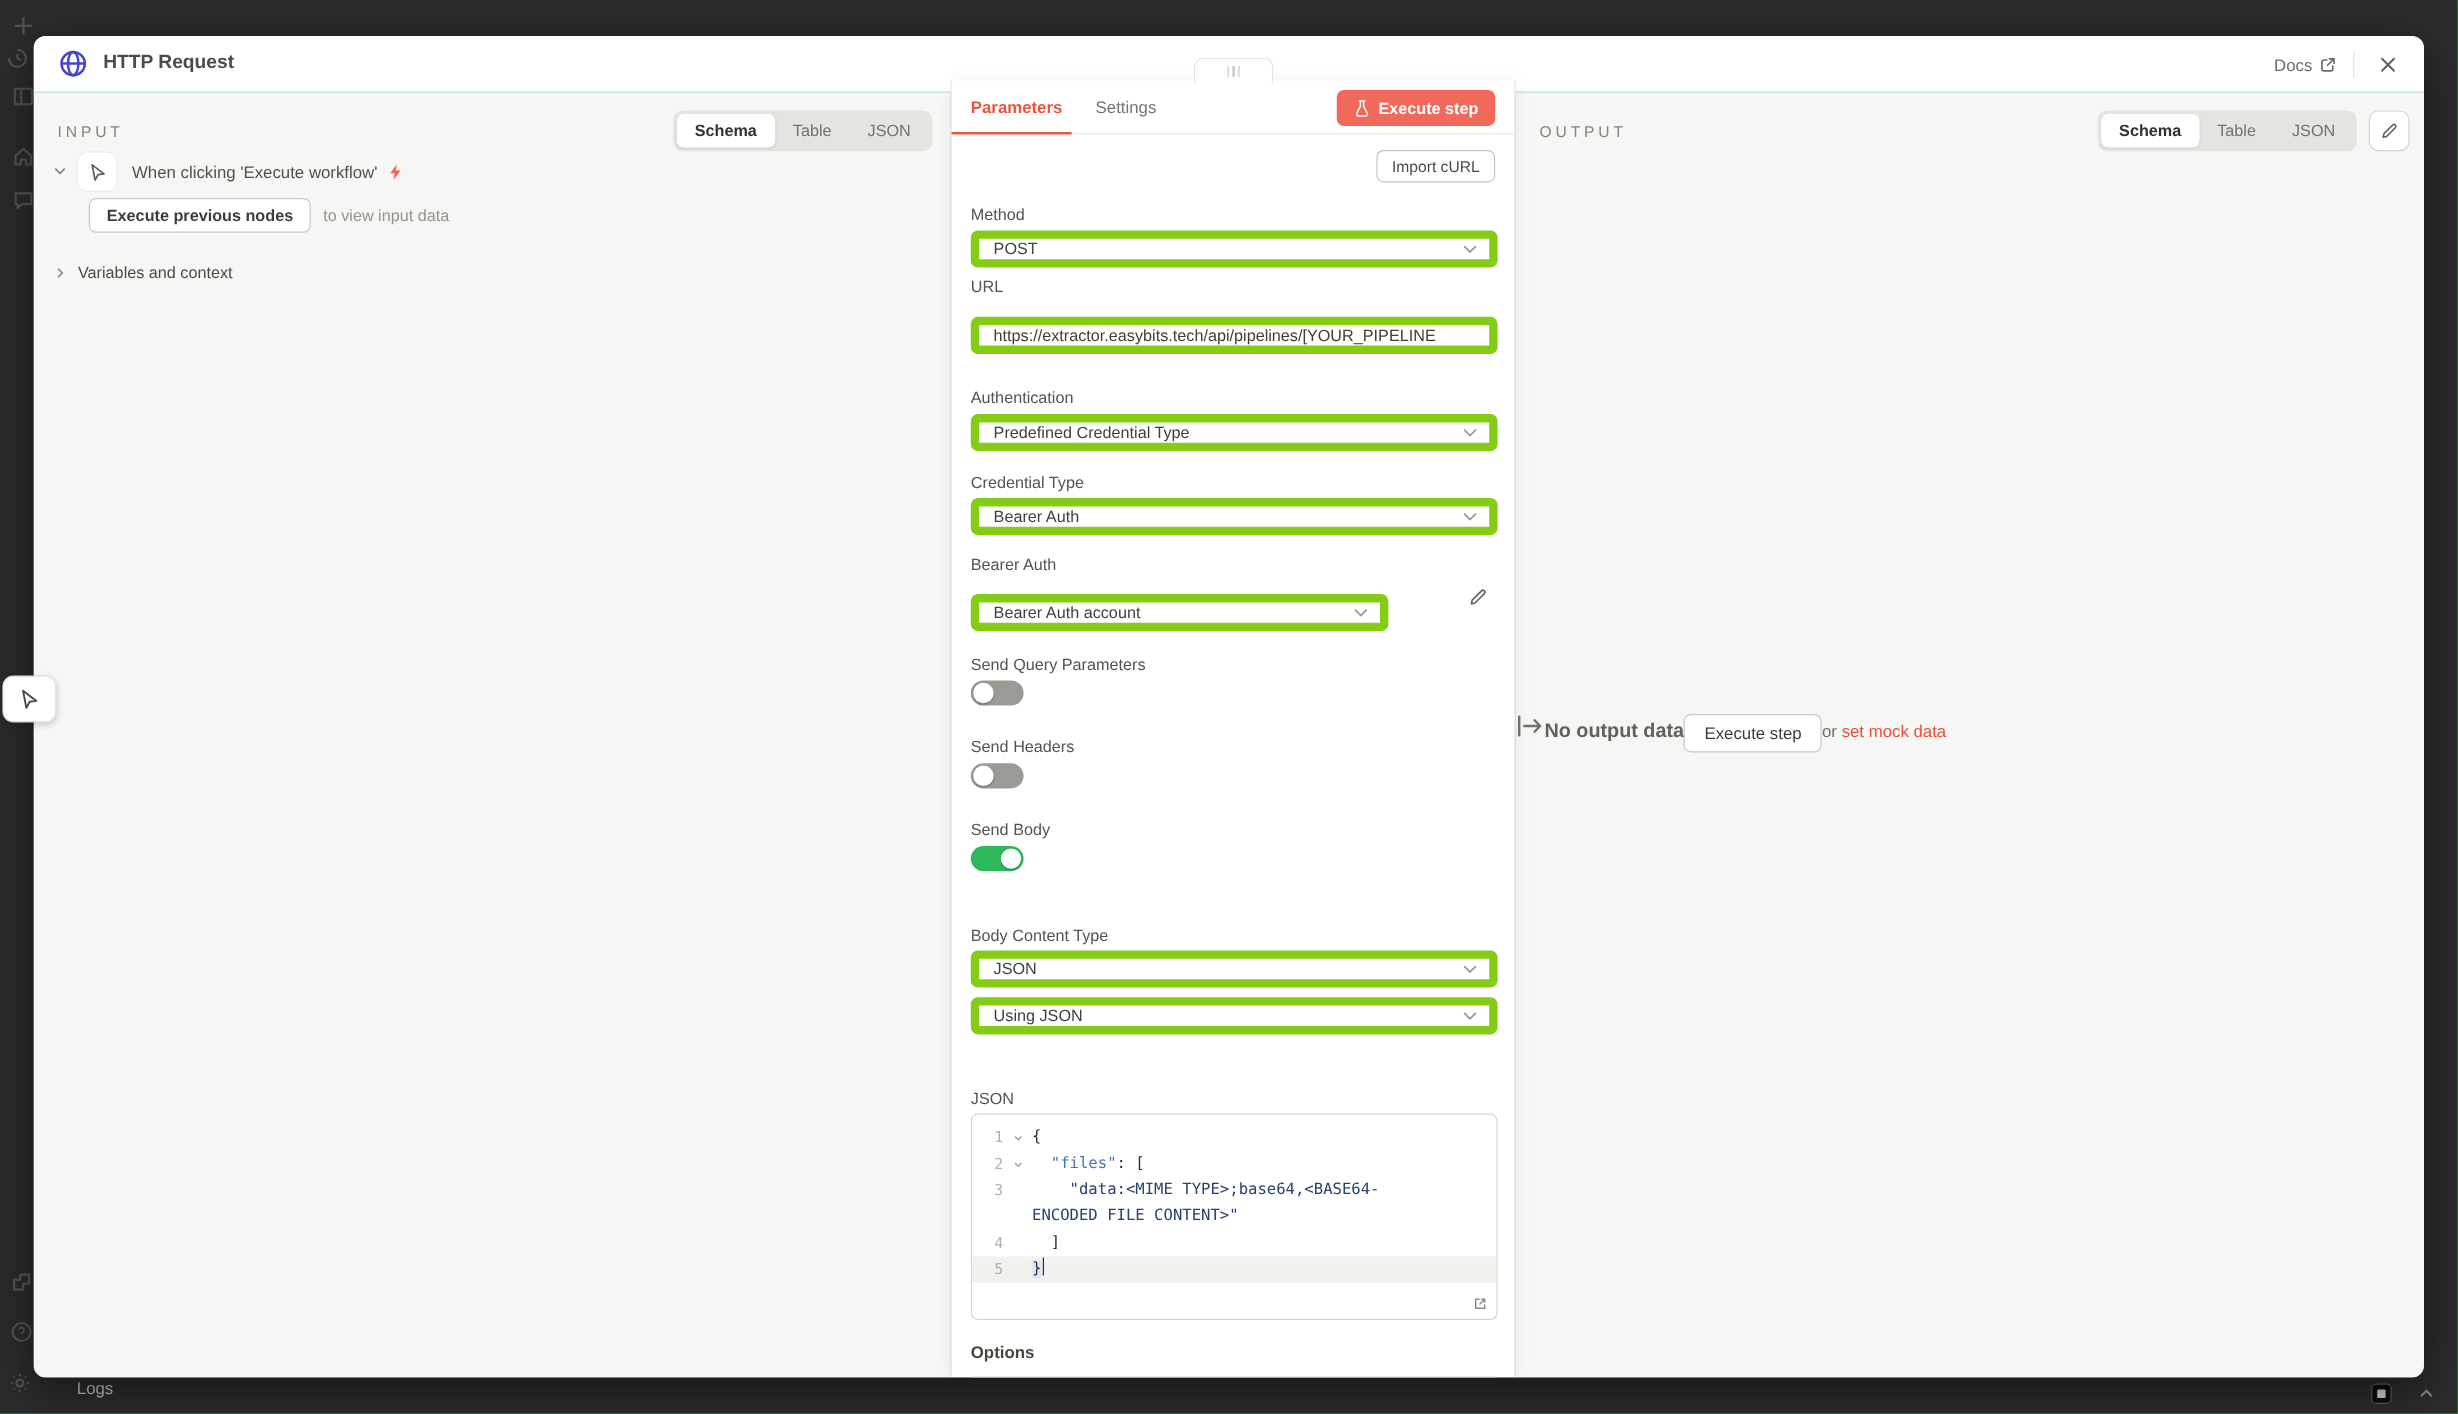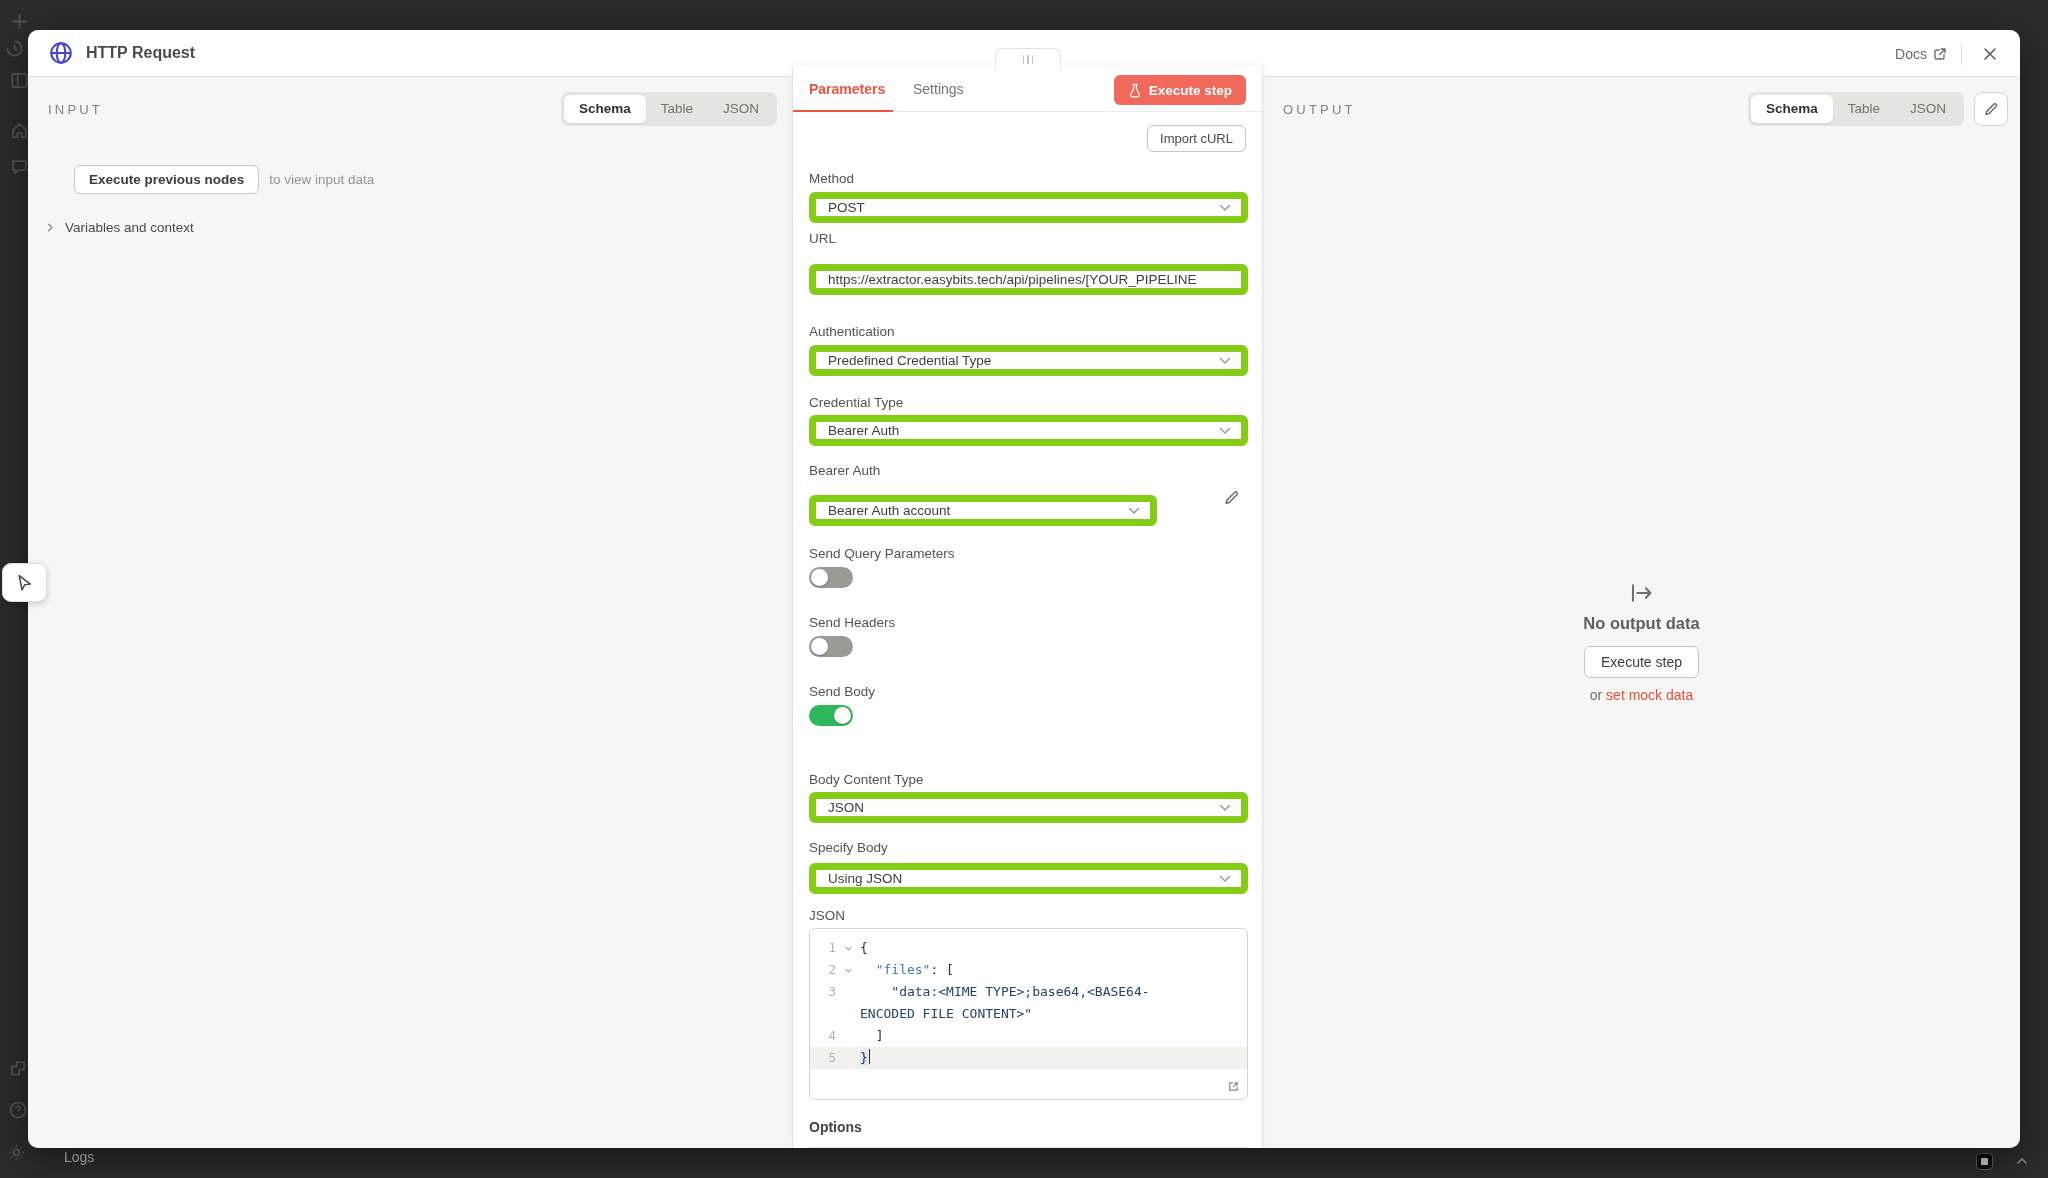--- a/index.html
+++ b/index.html
@@ -82,21 +82,21 @@
   .tok-key { color:#4076b5; }
   .tok-str { color:#27436b; }
   .bracket-match { background:#dde7f3; border-radius:2px; }
   .caret { display:inline-block; width:1.5px; height:15px; background:#2c2c2c; vertical-align:-2px; margin-left:1px; }
   .editor-expand { position:absolute; right:7px; bottom:6px; cursor:pointer; }
 
   .options-label { position:absolute; left:16px; top:1052px; font-size:14px; font-weight:600; color:#47473f; }
   .options-divider { position:absolute; left:16px; top:1080px; width:439px; height:1px; background:#e2e2df; }
 
   
-  .empty-state { position:absolute; left:0; right:0; top:505px; display:flex; flex-direction:column; align-items:center; }
+  .empty-state { position:absolute; left:0; right:0; top:505px; display:flex; flex-direction:row; align-items:center; }
   .empty-title { margin-top:10px; font-size:16.5px; font-weight:600; color:#61615b; }
   .empty-exec { margin-top:13px; height:32px; padding:0 16px; background:#fff; border:1px solid #c7c7c1; border-radius:6px; font-size:14px; font-weight:500; color:#3d3d38; display:flex; align-items:center; cursor:pointer; }
   .empty-mock { margin-top:9px; font-size:14px; color:#6e6e68; }
   .empty-mock a { color:#e55037; text-decoration:none; cursor:pointer; }
 </style>
 </head>
 <body>
 
 <span class="rail-icon" style="left:10px; top:12px;">
   <svg width="19" height="19" viewBox="0 0 16 16">
@@ -180,20 +180,38 @@
   </div>
 
   <div class="input-panel">
     <div class="panel-caption">INPUT</div>
     <div class="seg" style="top:15px; right:15px;">
       <span class="seg-item active">Schema</span>
       <span class="seg-item">Table</span>
       <span class="seg-item">JSON</span>
     </div>
 
+    <div class="node-row">
+      <span class="node-chevron">
+        <svg width="12" height="12" viewBox="0 0 12 12">
+            <path d="M2.5 4 L6 7.5 L9.5 4" fill="none" stroke="#8a8a85" stroke-width="1.5" stroke-linecap="round"></path>
+          </svg>
+      </span>
+      <span class="node-avatar">
+        <svg width="17" height="17" viewBox="0 0 18 18">
+            <path d="M4 2.5 L14.5 10.5 L9.2 11.2 L6.6 16 Z" fill="none" stroke="#5b5b55" stroke-width="1.5" stroke-linejoin="round"></path>
+          </svg>
+      </span>
+      <span class="node-title">When clicking 'Execute workflow'</span>
+      <span class="node-bolt">
+        <svg width="13" height="15" viewBox="0 0 12 16">
+            <path d="M7.2 1 L1.5 9 H5.4 L4.4 15 L10.5 6.4 H6.4 Z" fill="#ff5d4f"></path>
+          </svg>
+      </span>
+    </div>
 
     <div class="exec-row">
       <button class="btn-secondary">Execute previous nodes</button>
       <span class="exec-hint">to view input data</span>
     </div>
 
     <div class="vars-row">
       <svg width="11" height="11" viewBox="0 0 12 12">
           <path d="M4 2.5 L7.5 6 L4 9.5" fill="none" stroke="#8a8a85" stroke-width="1.5" stroke-linecap="round"></path>
         </svg>
@@ -319,21 +337,21 @@
     <div class="select" style="top:725px;">
       <span>JSON</span>
       <span class="chev">
           <svg width="12" height="8" viewBox="0 0 12 8">
             <path d="M1.5 1.5 L6 6 L10.5 1.5" fill="none" stroke="#9a9a94" stroke-width="1.5" stroke-linecap="round"></path>
           </svg>
         </span>
     </div>
 
     <div class="field-label" style="top:773px;">Specify Body</div>
-    <div class="select" style="top:796px;">
+    <div class="select" style="top:764px;">
       <span>Using JSON</span>
       <span class="chev">
           <svg width="12" height="8" viewBox="0 0 12 8">
             <path d="M1.5 1.5 L6 6 L10.5 1.5" fill="none" stroke="#9a9a94" stroke-width="1.5" stroke-linecap="round"></path>
           </svg>
         </span>
     </div>
 
     <div class="field-label" style="top:841px;">JSON</div>
     <div class="code-editor">

